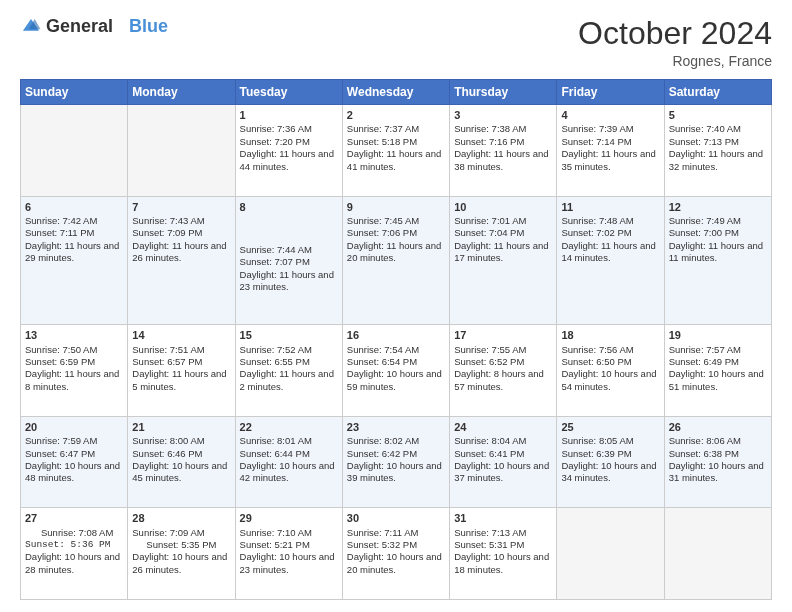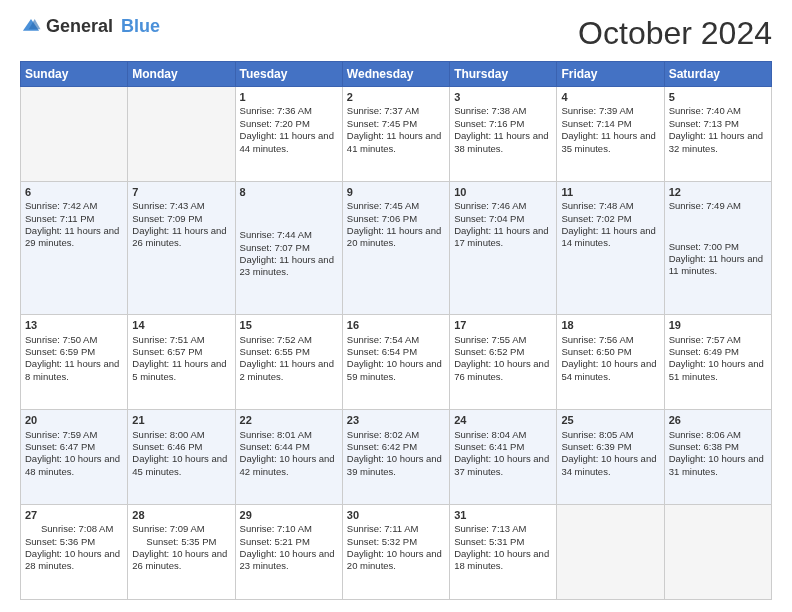--- a/index.html
+++ b/index.html
@@ -105,28 +105,29 @@
 <body>
 
 <div class="page">
   <div class="header">
     <div class="logo">
       <svg class="logo-icon" viewBox="0 0 30 30">
         <polygon points="15,4 26,20 4,20" fill="#4a90d9"></polygon>
         <polygon points="20,4 28,18 12,18" fill="#2a6ab0" opacity="0.6"></polygon>
       </svg>
       <div>
-        <div style="display:flex; gap:8px;align-items:flex-end;">
+        <div style="display:flex; gap:16px;align-items:flex-end;">
           <span class="logo-text-general">General</span>
             <span class="logo-text-blue">Blue</span>
         </div>
       </div>
     </div>
     <div class="title-section">
       <div class="month-title">October 2024</div>
+      <div class="location">Rognes, France</div>
     </div>
   </div>
 
   <table class="calendar">
     <thead>
       <tr>
       <th>Sunday</th>
           <th>Monday</th>
           <th>Tuesday</th>
           <th>Wednesday</th>
@@ -141,21 +142,21 @@
           <td class="empty"></td>
           <td>
             <span class="day-number">1</span>
             <span style="display: block;">Sunrise: 7:36 AM</span>
             <span style="display: block;">Sunset: 7:20 PM</span>
             <span style="display: block;">Daylight: 11 hours and 44 minutes.</span>
           </td>
           <td>
             <span class="day-number">2</span>
             <span style="display: block;">Sunrise: 7:37 AM</span>
-            <span style="display: block;">Sunset: 7:45 PM</span>
+            <span style="display: block;">Sunset: 5:18 PM</span>
             <span style="display: block;">Daylight: 11 hours and 41 minutes.</span>
           </td>
           <td>
             <span class="day-number">3</span>
             <span style="display: block;">Sunrise: 7:38 AM</span>
             <span style="display: block;">Sunset: 7:16 PM</span>
             <span style="display: block;">Daylight: 11 hours and 38 minutes.</span>
           </td>
           <td>
             <span class="day-number">4</span>
@@ -190,34 +191,34 @@
             <span style="display: block;">Daylight: 11 hours and 23 minutes.</span>
           </td>
           <td>
             <span class="day-number">9</span>
             <span style="display: block;">Sunrise: 7:45 AM</span>
             <span style="display: block;">Sunset: 7:06 PM</span>
             <span style="display: block;">Daylight: 11 hours and 20 minutes.</span>
           </td>
           <td>
             <span class="day-number">10</span>
-            <span style="display: block;">Sunrise: 7:46 AM</span>
+            <span style="display: block;">Sunrise: 7:01 AM</span>
             <span style="display: block;">Sunset: 7:04 PM</span>
             <span style="display: block;">Daylight: 11 hours and 17 minutes.</span>
           </td>
           <td>
             <span class="day-number">11</span>
             <span style="display: block;">Sunrise: 7:48 AM</span>
             <span style="display: block;">Sunset: 7:02 PM</span>
             <span style="display: block;">Daylight: 11 hours and 14 minutes.</span>
           </td>
           <td>
             <span class="day-number">12</span>
             <span style="display: block;">Sunrise: 7:49 AM</span>
-            <span style="display: block; margin-top: 28px;">Sunset: 7:00 PM</span>
+            <span style="display: block;">Sunset: 7:00 PM</span>
             <span style="display: block;">Daylight: 11 hours and 11 minutes.</span>
           </td>
         </tr>
         <tr>
           <td>
             <span class="day-number">13</span>
             <span style="display: block;">Sunrise: 7:50 AM</span>
             <span style="display: block;">Sunset: 6:59 PM</span>
             <span style="display: block;">Daylight: 11 hours and 8 minutes.</span>
           </td>
@@ -236,21 +237,21 @@
           <td>
             <span class="day-number">16</span>
             <span style="display: block;">Sunrise: 7:54 AM</span>
             <span style="display: block;">Sunset: 6:54 PM</span>
             <span style="display: block;">Daylight: 10 hours and 59 minutes.</span>
           </td>
           <td>
             <span class="day-number">17</span>
             <span style="display: block;">Sunrise: 7:55 AM</span>
             <span style="display: block;">Sunset: 6:52 PM</span>
-            <span style="display: block;">Daylight: 10 hours and 76 minutes.</span>
+            <span style="display: block;">Daylight: 8 hours and 57 minutes.</span>
           </td>
           <td>
             <span class="day-number">18</span>
             <span style="display: block;">Sunrise: 7:56 AM</span>
             <span style="display: block;">Sunset: 6:50 PM</span>
             <span style="display: block;">Daylight: 10 hours and 54 minutes.</span>
           </td>
           <td>
             <span class="day-number">19</span>
             <span style="display: block;">Sunrise: 7:57 AM</span>
@@ -299,21 +300,21 @@
             <span class="day-number">26</span>
             <span style="display: block;">Sunrise: 8:06 AM</span>
             <span style="display: block;">Sunset: 6:38 PM</span>
             <span style="display: block;">Daylight: 10 hours and 31 minutes.</span>
           </td>
         </tr>
         <tr>
           <td>
             <span class="day-number">27</span>
             <span style="display: block; margin-left: 16px;">Sunrise: 7:08 AM</span>
-            <span style="display: block;">Sunset: 5:36 PM</span>
+            <span style="display: block; font-family: Liberation Mono, monospace;">Sunset: 5:36 PM</span>
             <span style="display: block;">Daylight: 10 hours and 28 minutes.</span>
           </td>
           <td>
             <span class="day-number">28</span>
             <span style="display: block;">Sunrise: 7:09 AM</span>
             <span style="display: block; text-align: center;">Sunset: 5:35 PM</span>
             <span style="display: block;">Daylight: 10 hours and 26 minutes.</span>
           </td>
           <td>
             <span class="day-number">29</span>

